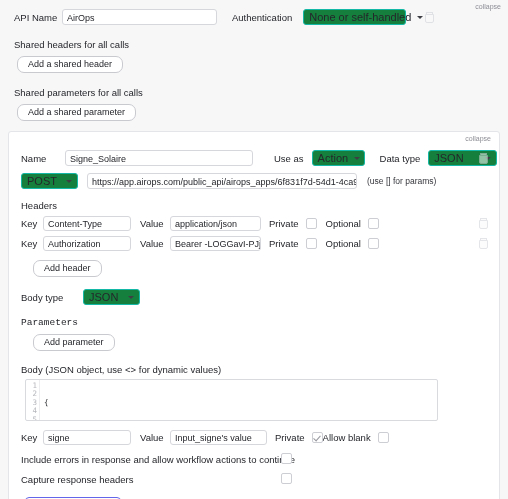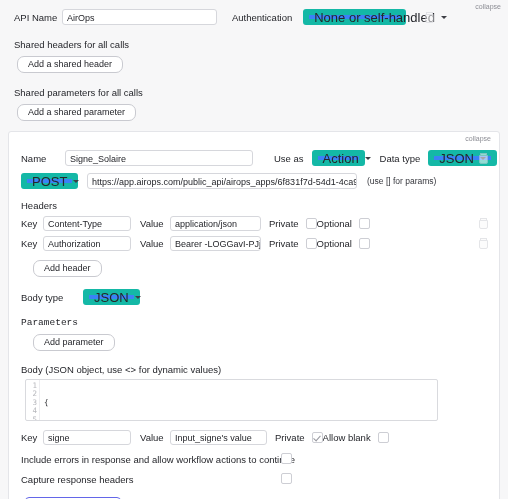--- a/index.html
+++ b/index.html
@@ -54,29 +54,29 @@
     color: #25262b;
     box-sizing: border-box;
     display: inline-flex;
     align-items: center;
     justify-content: center;
     white-space: nowrap;
     cursor: pointer;
   }
 
   .sel {
-    background: #3b82f6;
-    border: 6px solid #14b8a6;
+    background: #15803d;
+    border: 1px solid #14b8a6;
     border-radius: 3px;
     height: 16px;
     box-sizing: border-box;
     display: inline-flex;
     align-items: center;
     padding: 0 5px;
-    font-size: 13px;
+    font-size: 11px;
     color: #25262b;
     white-space: nowrap;
     position: relative;
     cursor: pointer;
   }
   .sel .selval { flex: 1; }
   .caret {
     margin-left: 6px;
     width: 0; height: 0;
     border-left: 3px solid transparent;
@@ -195,21 +195,21 @@
 
   #headers-cap { padding-left: 12px; margin-top: 11px; }
 
   .hdr-row { padding-left: 12px; margin-top: 5px; position: relative; }
   .hdr-key-lbl { width: 22px; }
   .hdr-key-in { width: 88px; }
   .hdr-val-lbl { margin-left: 9px; width: 30px; }
   .hdr-val-in { width: 91px; }
   .hdr-priv-lbl { margin-left: 8px; }
   .hdr-priv-chk { margin-left: 7px; }
-  .hdr-opt-lbl { }
+  .hdr-opt-lbl { margin-left: 9px; }
   .hdr-opt-chk { margin-left: 7px; }
   .hdr-trash { position: absolute; right: 11px; top: 2px; }
 
   #add-header-wrap { padding-left: 24px; margin-top: 9px; }
 
   #bodytype-row { padding-left: 12px; margin-top: 12px; }
   #bodytype-label { width: 62px; }
   #bodytype-select { width: 57px; }
 
   #params-cap { padding-left: 12px; margin-top: 12px; font-family: Liberation Mono, monospace; }

